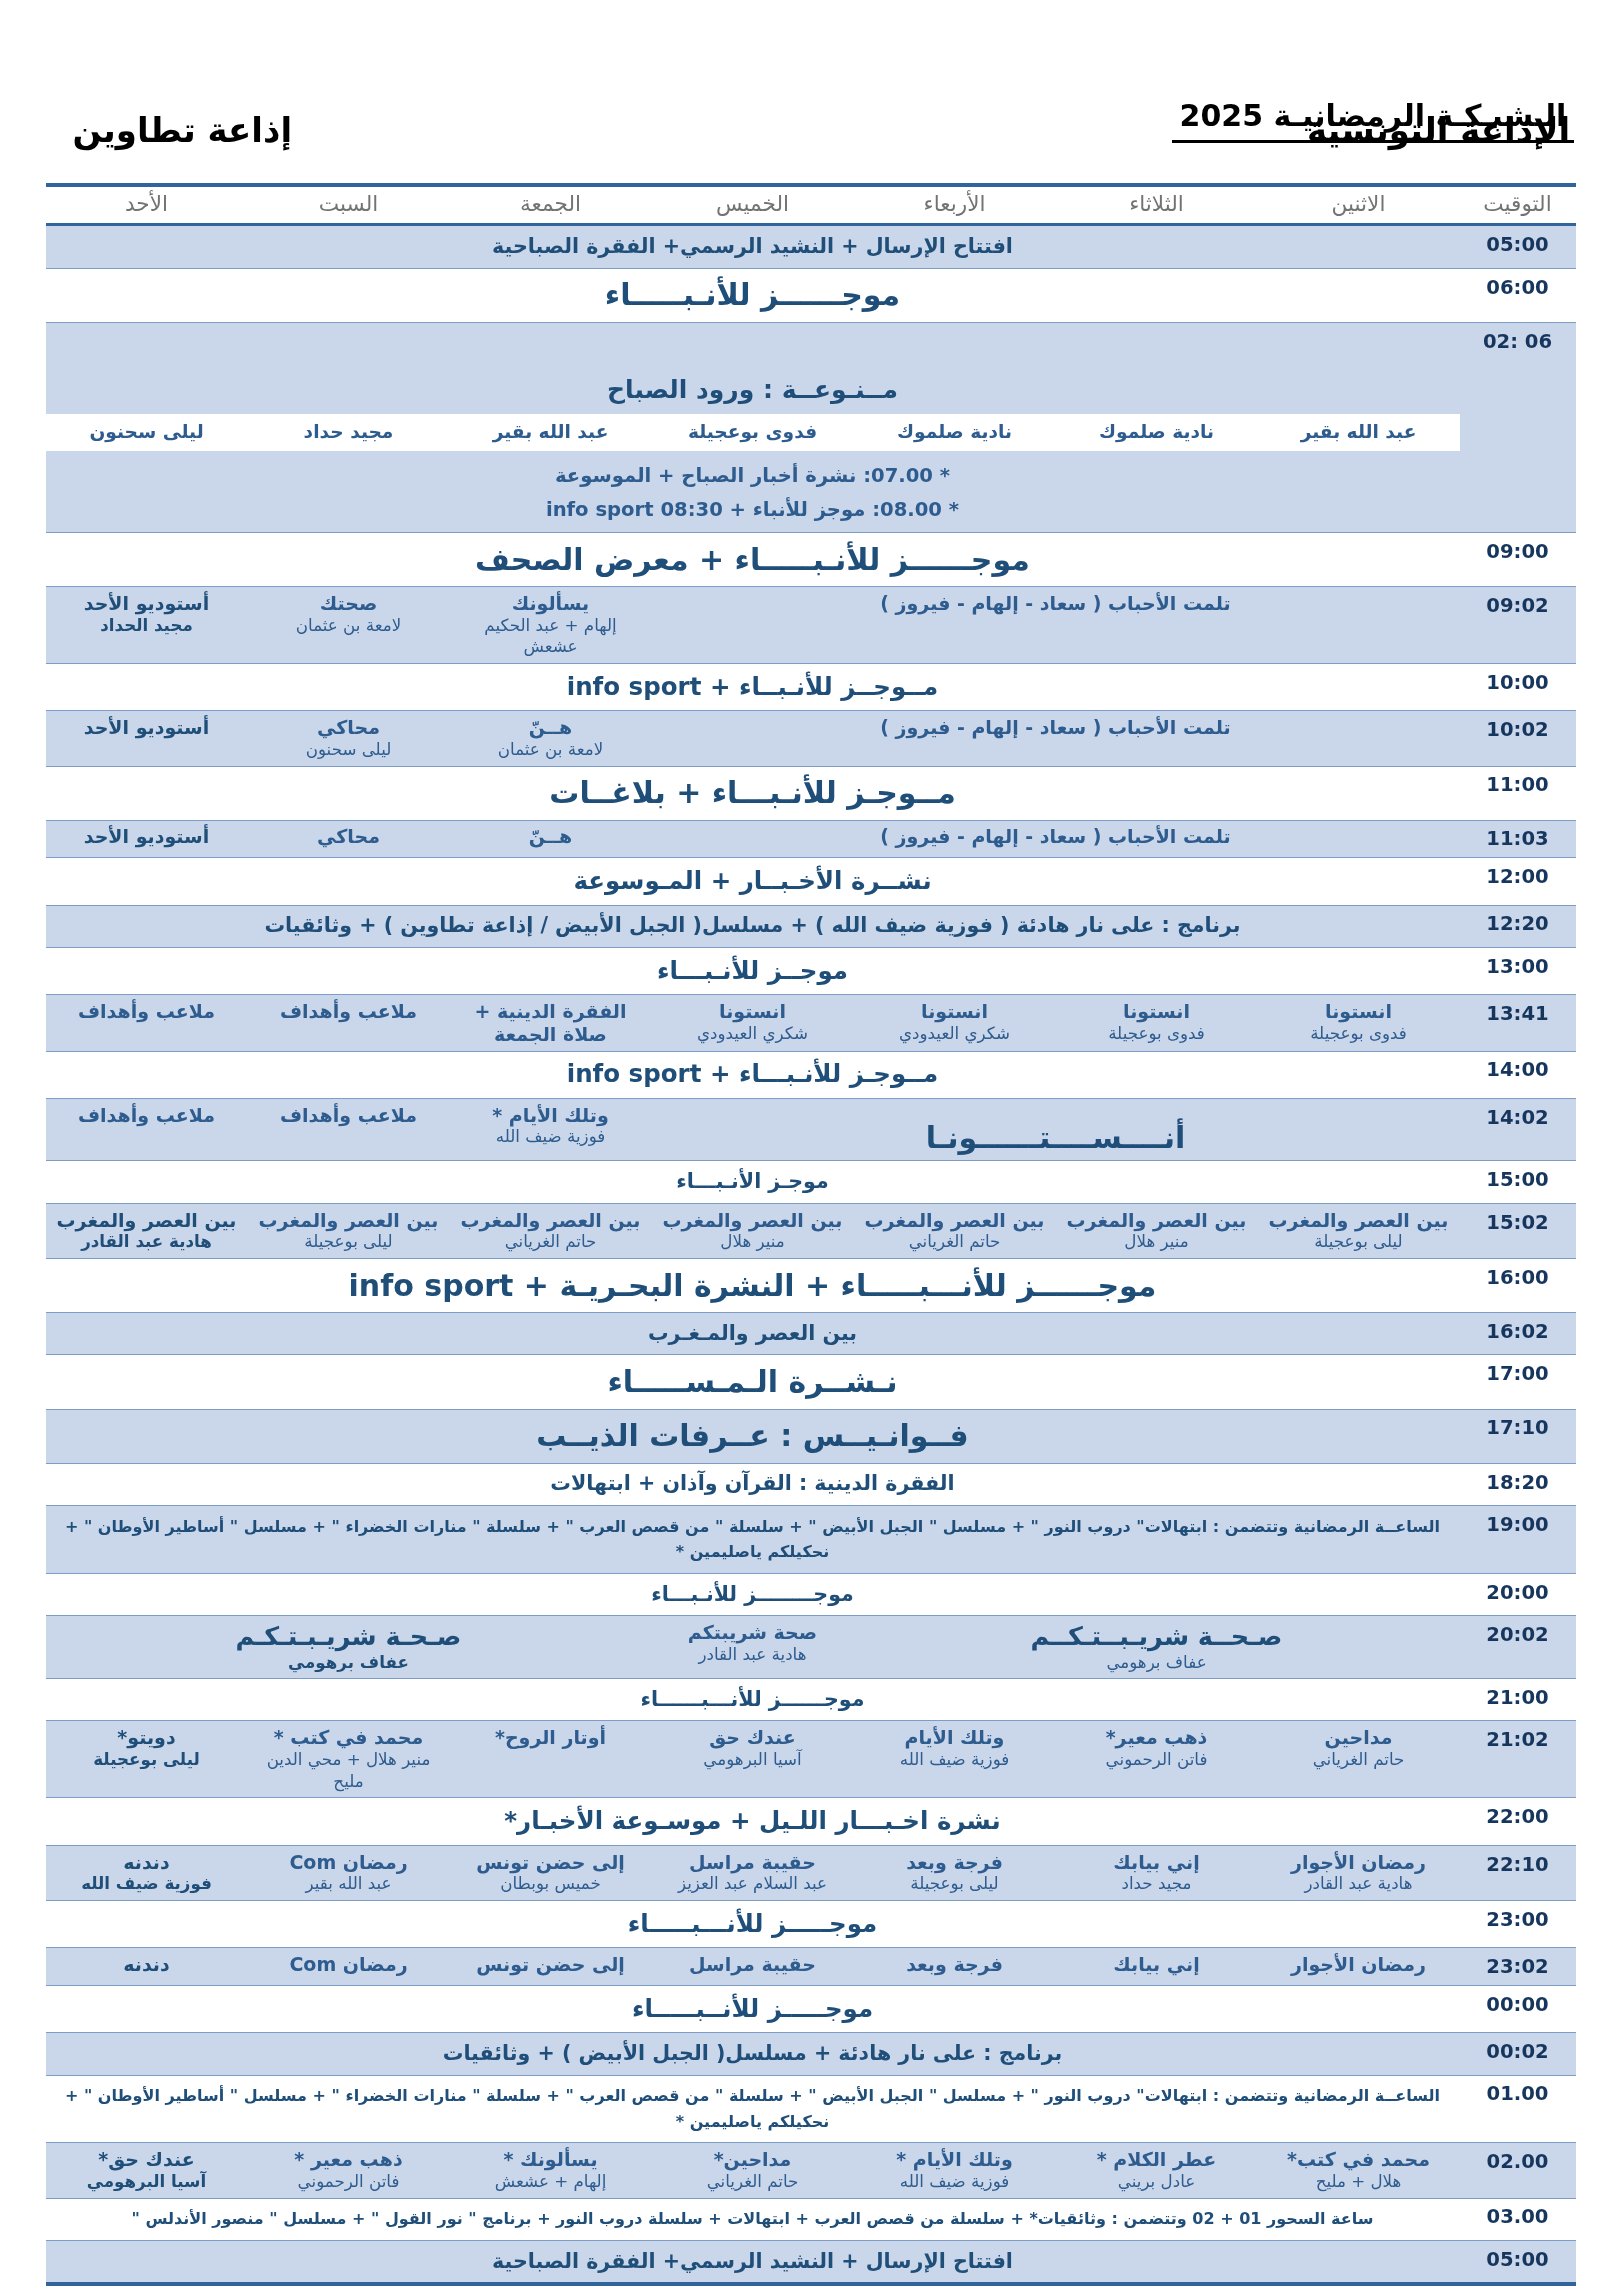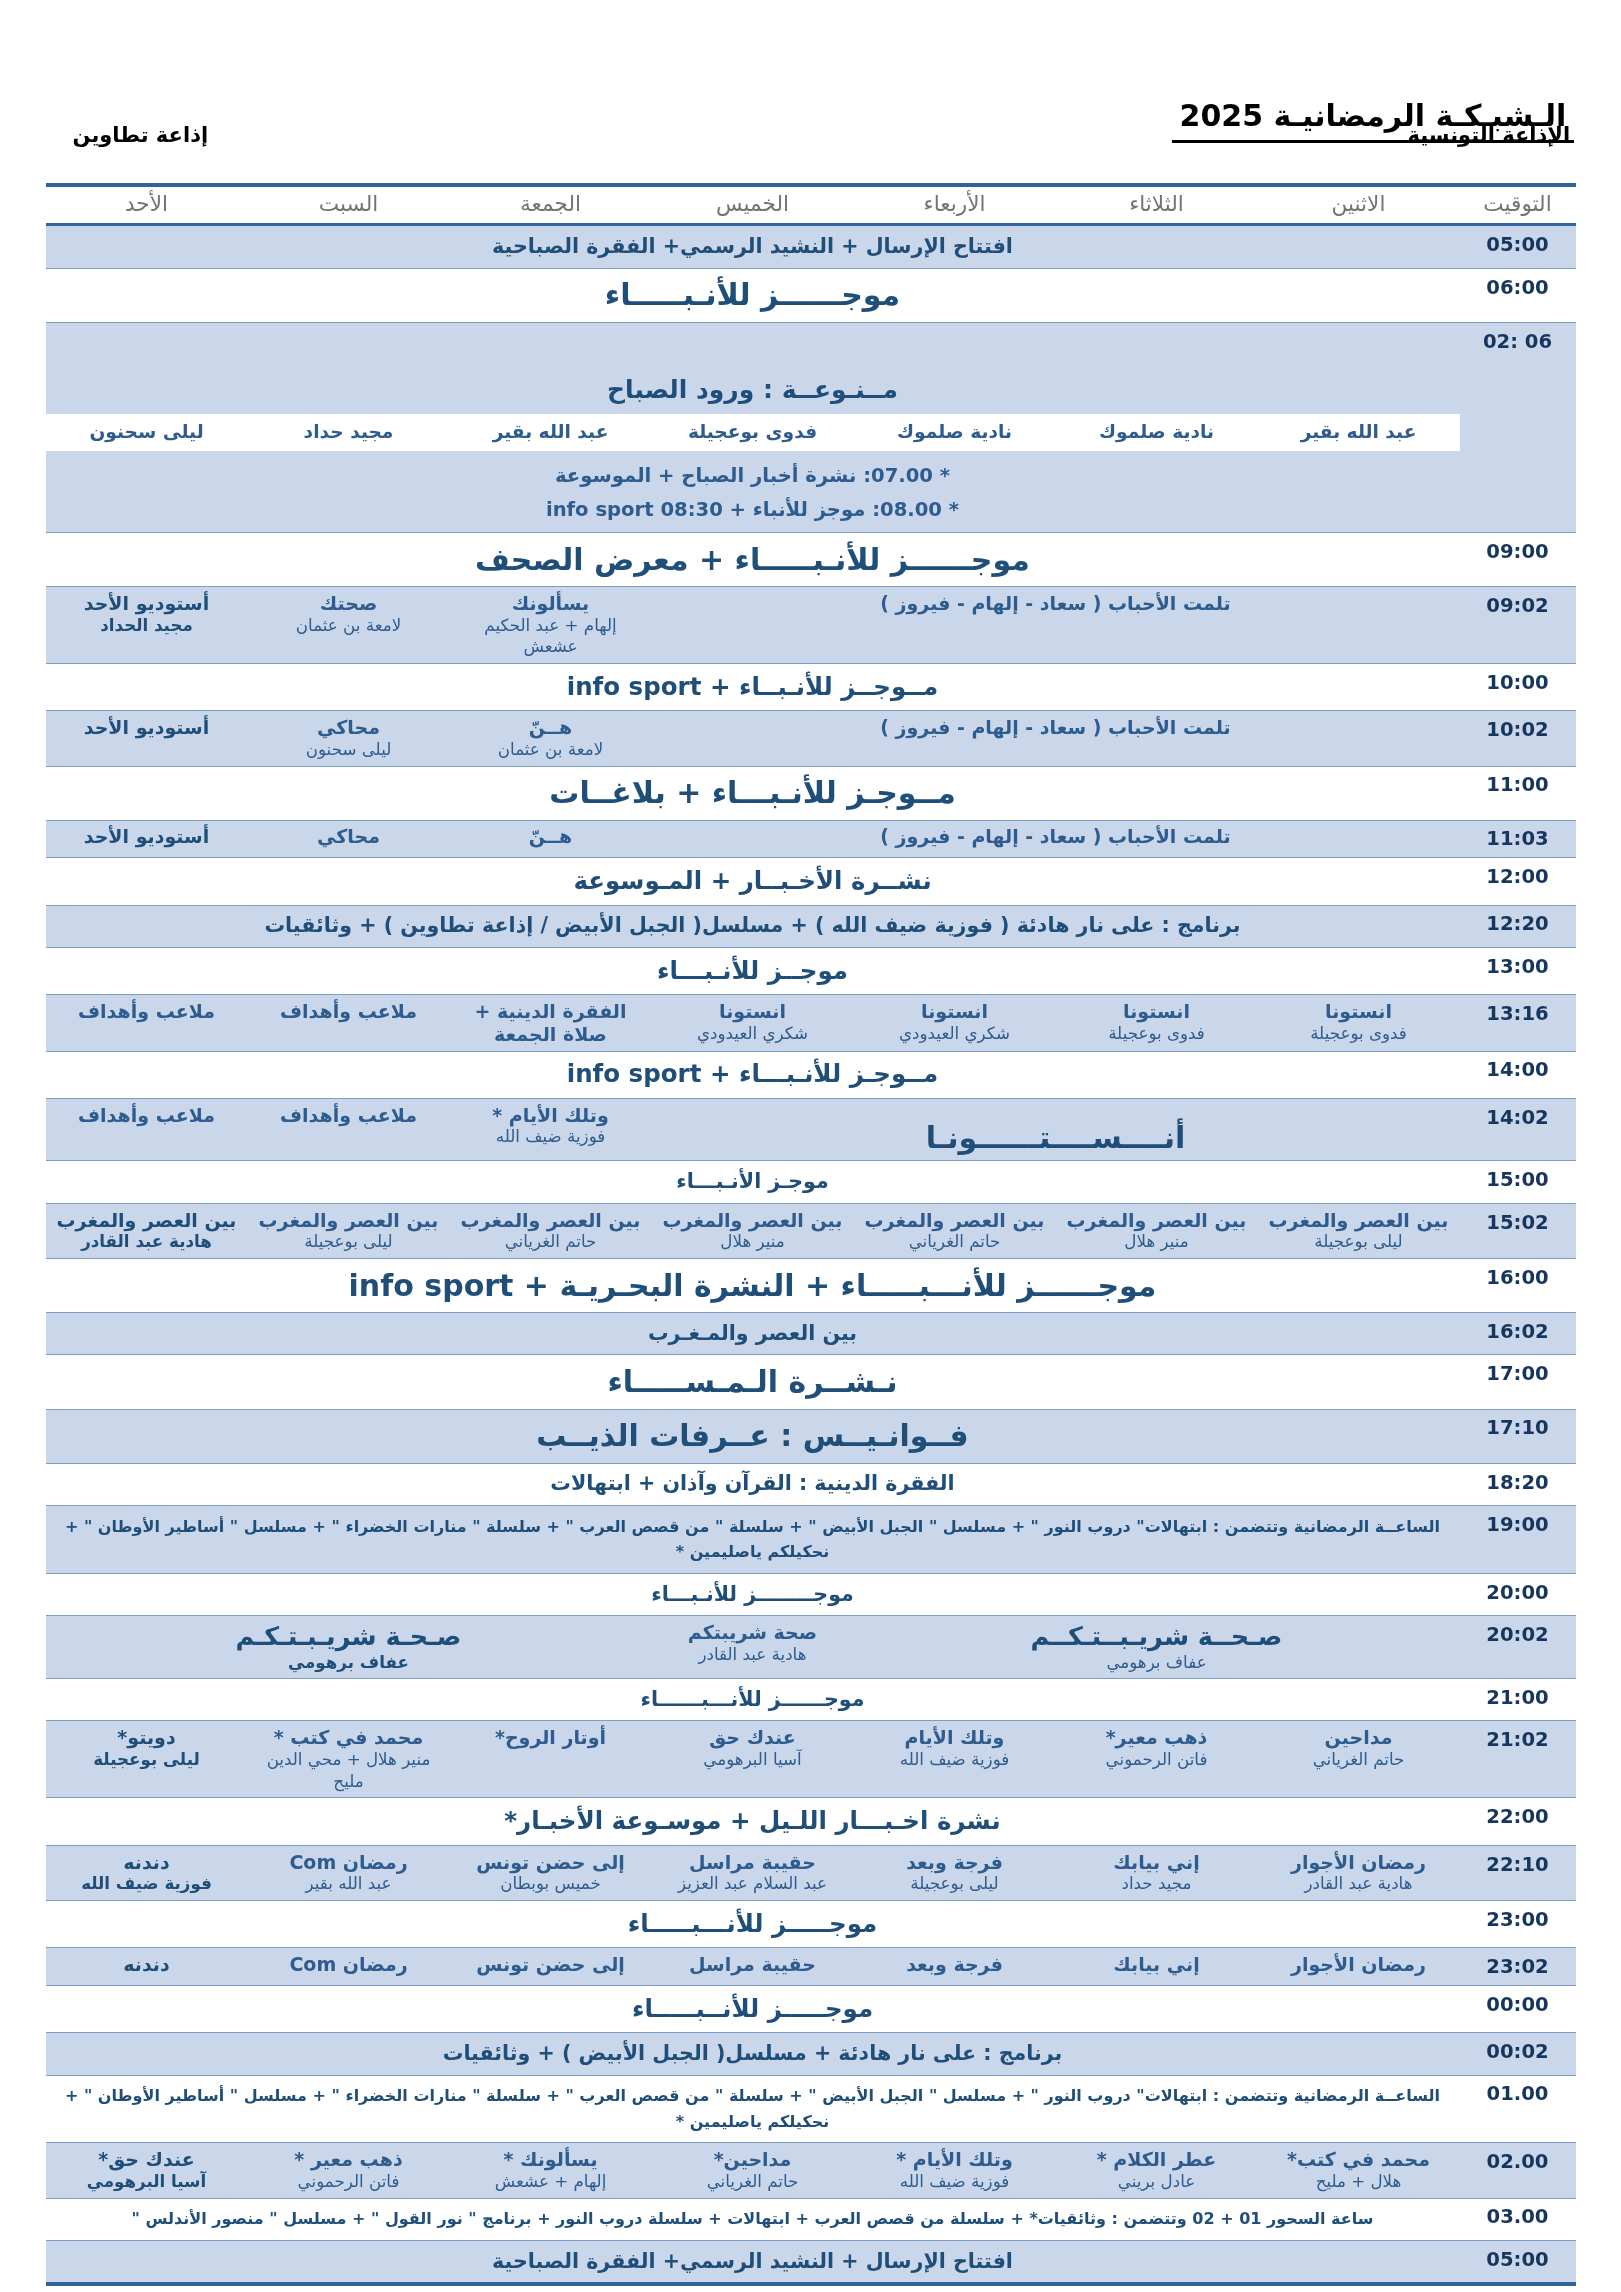--- a/index.html
+++ b/index.html
@@ -2,21 +2,21 @@
 <html lang="ar" dir="rtl"><head>
 <meta charset="utf-8">
 <style>
   html,body{margin:0;padding:0;background:#e8e8e8;}
   .page{
     width:1621px;height:2293px;background:#ffffff;margin:0 auto;position:relative;
     overflow:hidden;direction:rtl;font-family:"DejaVu Sans",sans-serif;color:#2E5C8E;
   }
   
   .doc-header{position:relative;margin:98px 47px 0 47px;height:59px;}
-  .brand{position:absolute;top:25px;font-weight:bold;font-size:21px;color:#000;}
+  .brand{position:absolute;top:12px;font-weight:bold;font-size:34px;color:#000;}
   .brand.right{right:3.9px;}
   .brand.left{left:25.5px;}
   .page-title{position:absolute;left:0;right:0;top:0;text-align:right;}
   .page-title span{display:inline-block;font-size:30px;font-weight:bold;color:#000;
     border-bottom:3.9px solid #000;padding:0 7.8px 6.9px;}
   
   table.sched{width:1529px;margin:25.5px auto 0;border-collapse:collapse;table-layout:fixed;}
   table.sched th,table.sched td{vertical-align:top;text-align:center;}
   thead th{
     background:#fff;color:#737373;font-weight:normal;font-size:21.6px;padding:4.9px 3.9px 6.9px;
@@ -191,21 +191,21 @@
             <div class="banner md">برنامج : على نار هادئة ( فوزية ضيف الله ) + مسلسل( الجبل الأبيض / إذاعة تطاوين ) + وثائقيات</div>
           </td>
         </tr>
         <tr>
           <td class="time">13:00</td>
           <td class="banner-td" colspan="7">
             <div class="banner lg">موجــز للأنـبـــاء</div>
           </td>
         </tr>
         <tr class="band">
-          <td class="time">13:16</td>
+          <td class="time">13:41</td>
           <td class="cell" colspan="1">
             <div class="program-title">انستونا</div>
             <div class="host-name">فدوى بوعجيلة</div>
           </td>
           <td class="cell" colspan="1">
             <div class="program-title">انستونا</div>
             <div class="host-name">فدوى بوعجيلة</div>
           </td>
           <td class="cell" colspan="1">
             <div class="program-title">انستونا</div>

